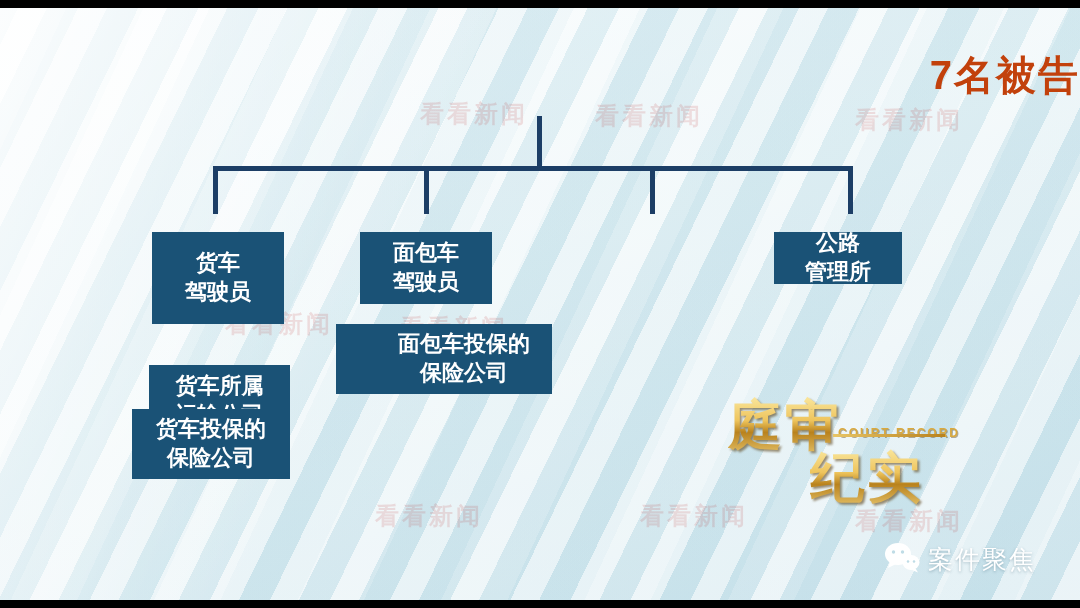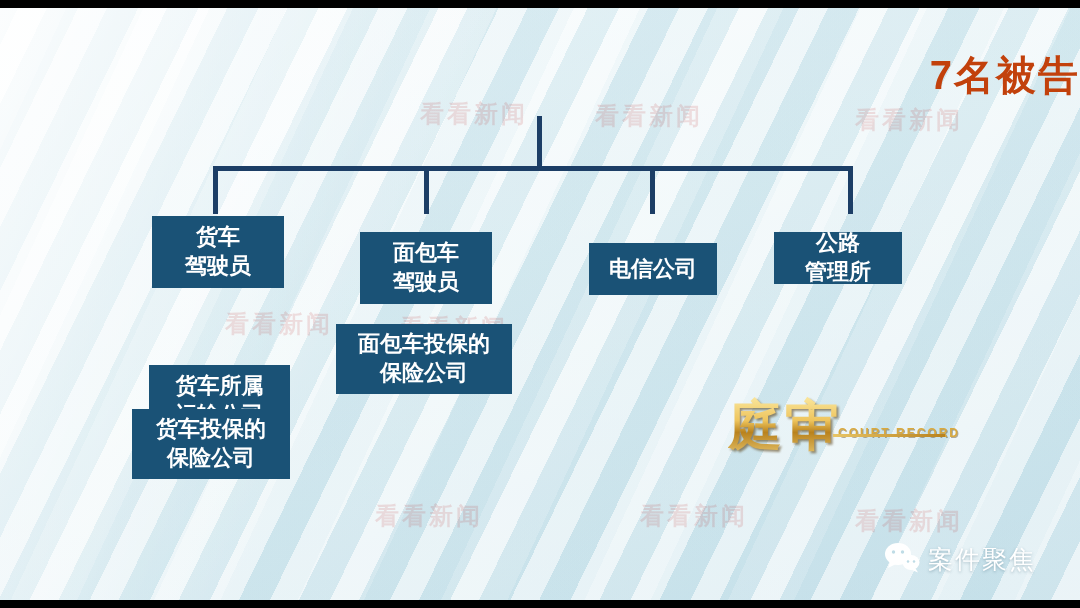--- a/index.html
+++ b/index.html
@@ -52,26 +52,26 @@
   .l-stub3  { left:650px; top:166px; width:5px; height:48px; }
   .l-stub4  { left:848px; top:166px; width:5px; height:48px; }
 
   
   .node {
     position:absolute; z-index:2; background:#1a5276; color:#ffffff;
     display:flex; align-items:center; justify-content:center; text-align:center;
     font-weight:bold; font-size:22px; line-height:1.3;
   }
   .node .label { white-space:pre-line; }
-  .n-truck-driver    { left:152px; top:216px; width:132px; height:72px; }
+  .n-truck-driver    { left:152px; top:232px; width:132px; height:92px; }
   .n-van-driver      { left:360px; top:232px; width:132px; height:72px; }
   .n-telecom         { left:589px; top:243px; width:128px; height:52px; }
   .n-highway         { left:774px; top:232px; width:128px; height:52px; }
   .n-truck-company   { left:149px; top:321px; width:141px; height:72px;margin-top:44px; }
-  .n-van-insurance   { left:336px; top:324px; width:176px; height:70px; }
+  .n-van-insurance   { left:336px; top:324px; width:176px; height:70px;padding-left:40px; }
   .n-truck-insurance { left:132px; top:409px; width:158px; height:70px;text-align:center; }
 
   
   .gold {
     position:absolute; z-index:3; font-weight:bold;
     font-family:"Liberation Serif", serif;
     background:linear-gradient(180deg,#fdf0b0 0%, #eec45c 42%, #b9821d 58%, #f2d682 100%);
     -webkit-background-clip:text; background-clip:text; color:transparent;
     filter:drop-shadow(2px 2px 1px rgba(80,52,8,0.55));
     letter-spacing:3px;
@@ -124,43 +124,41 @@
   <div class="line l-stub4"></div>
 
   <div class="node n-truck-driver">
     <span class="label">货车
 驾驶员</span>
   </div>
   <div class="node n-van-driver">
     <span class="label">面包车
 驾驶员</span>
   </div>
-  <div class="node n-telecom">
-    <span class="label">电信公司</span>
-  </div>
   <div class="node n-highway">
     <span class="label">公路
 管理所</span>
   </div>
   <div class="node n-truck-company">
     <span class="label">货车所属
 运输公司</span>
   </div>
   <div class="node n-van-insurance">
     <span class="label">面包车投保的
 保险公司</span>
   </div>
   <div class="node n-truck-insurance">
     <span class="label">货车投保的
 保险公司</span>
   </div>
 
   <div class="gold logo-line1">庭审</div>
   <div class="logo-sub">COURT RECORD</div>
   <div class="logo-rule"></div>
+  <div class="gold logo-line2">纪实</div>
 
   <div class="brand">
     <span>
       <svg width="36" height="31" viewBox="0 0 36 31" aria-hidden="true">
         <ellipse cx="14" cy="12" rx="13" ry="11" fill="#ffffff"></ellipse>
         <path d="M6 20 L4 26 L12 22 Z" fill="#ffffff"></path>
         <circle cx="9.5" cy="10" r="1.7" fill="#bfdce6"></circle>
         <circle cx="18.5" cy="10" r="1.7" fill="#bfdce6"></circle>
         <ellipse cx="27" cy="20.5" rx="8.5" ry="7.5" fill="#ffffff"></ellipse>
         <path d="M31.5 26.5 L34 30.5 L27.5 27.8 Z" fill="#ffffff"></path>

